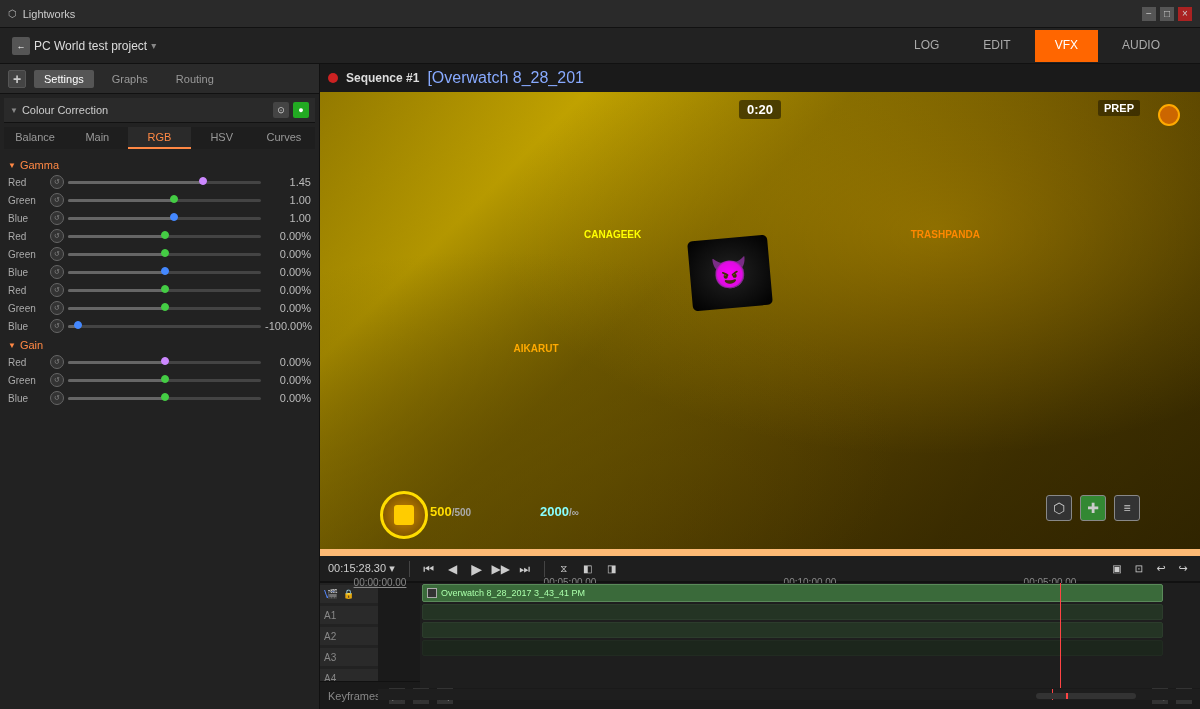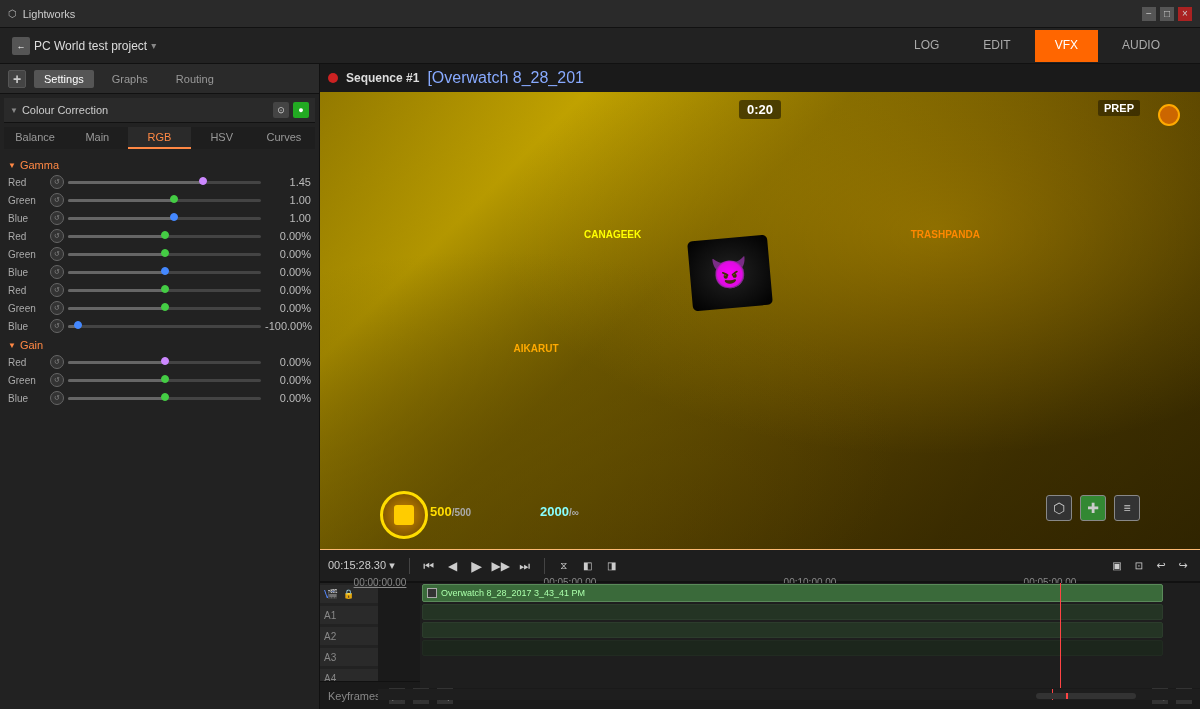--- a/index.html
+++ b/index.html
@@ -288,21 +288,21 @@
     }
 
     
     #player-controls {
       height: 32px;
       background: #1e1e1e;
       display: flex;
       align-items: center;
       padding: 0 8px;
       gap: 6px;
-      border-top: 1px solid #fdba74;
+      border-top: 7px solid #fdba74;
     }
     .ctrl-time {
       color: #ccc; font-size: 11px;
       margin-right: 4px;
     }
     .ctrl-btn {
       width: 18px; height: 18px;
       background: none; border: none;
       color: #ccc; font-size: 12px;
       cursor: pointer;

